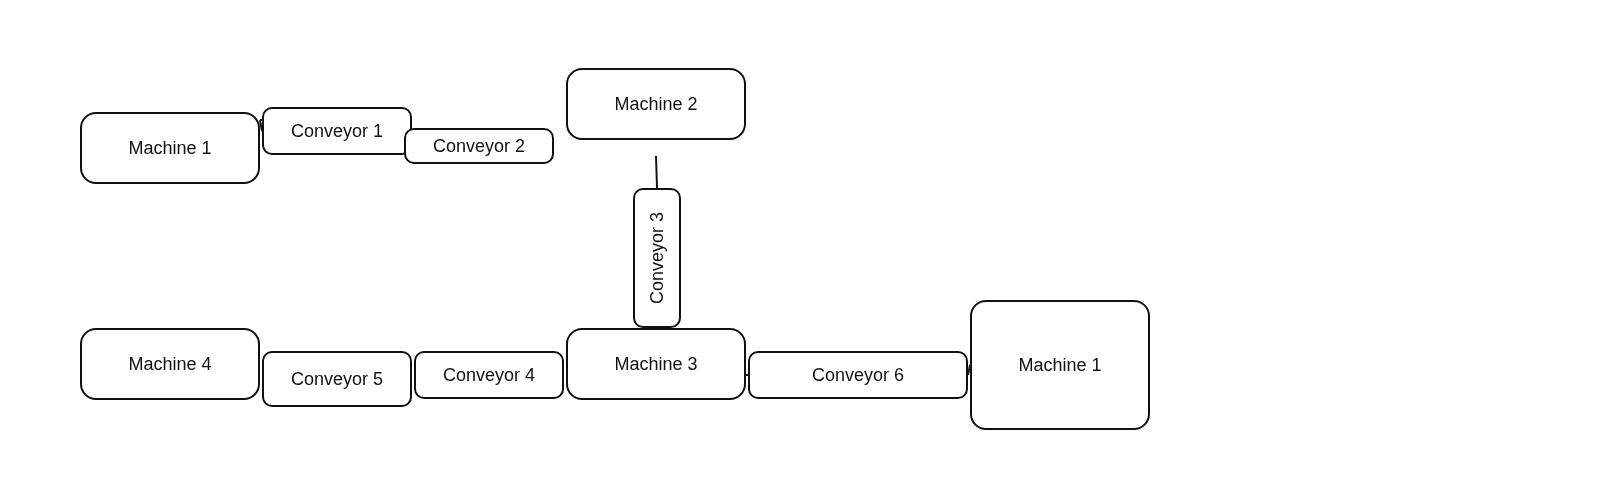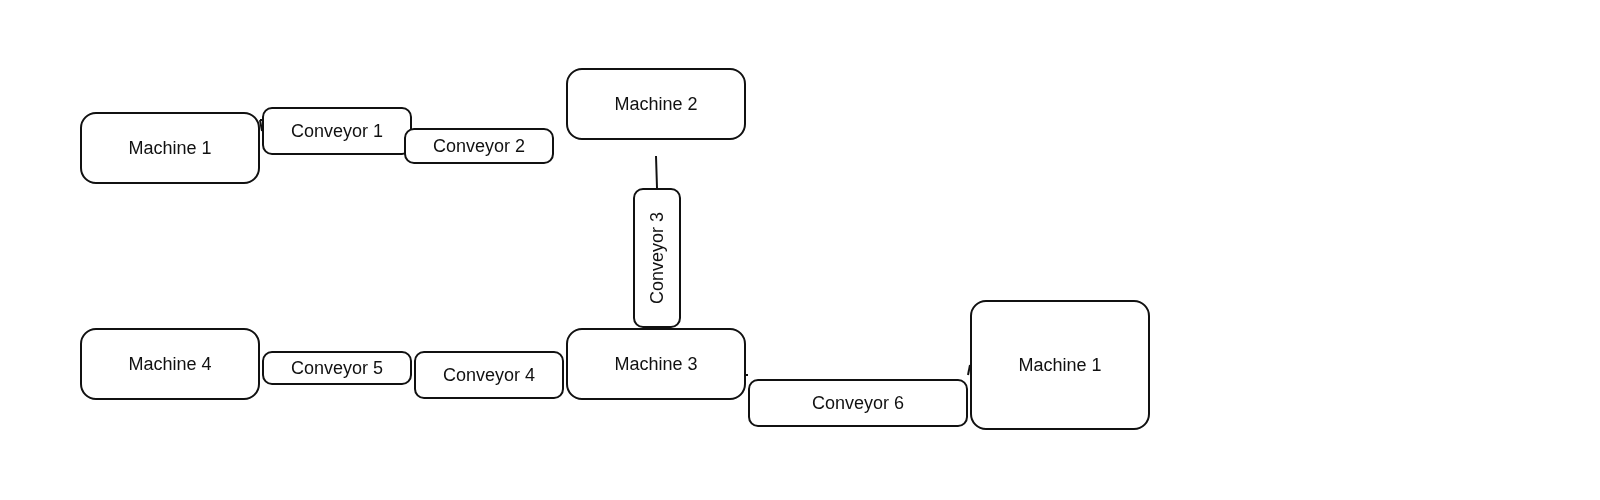--- a/index.html
+++ b/index.html
@@ -88,20 +88,20 @@
   <div class="node conveyor" style="left:404px; top:107px; width:150px; height:36px;margin-top:21px;">Conveyor 2</div>
 
   <div class="node machine" style="left:566px; top:68px; width:180px; height:72px;">Machine 2</div>
 
   <div class="node conveyor conveyor-vertical" style="left:633px; top:188px; width:48px; height:140px;">Conveyor 3</div>
 
   <div class="node machine" style="left:566px; top:328px; width:180px; height:72px;">Machine 3</div>
 
   <div class="node conveyor" style="left:414px; top:351px; width:150px; height:48px;">Conveyor 4</div>
 
-  <div class="node conveyor" style="left:262px; top:351px; width:150px; height:34px;">Conveyor 5</div>
+  <div class="node conveyor" style="left:262px; top:351px; width:150px; height:56px;">Conveyor 5</div>
 
   <div class="node machine" style="left:80px; top:328px; width:180px; height:72px;">Machine 4</div>
 
-  <div class="node conveyor" style="left:748px; top:351px; width:220px; height:48px;margin-top:28px;">Conveyor 6</div>
+  <div class="node conveyor" style="left:748px; top:351px; width:220px; height:48px;">Conveyor 6</div>
 
   <div class="node machine" style="left:970px; top:300px; width:180px; height:130px;">Machine 1</div>
 </div>
 
 </body></html>

